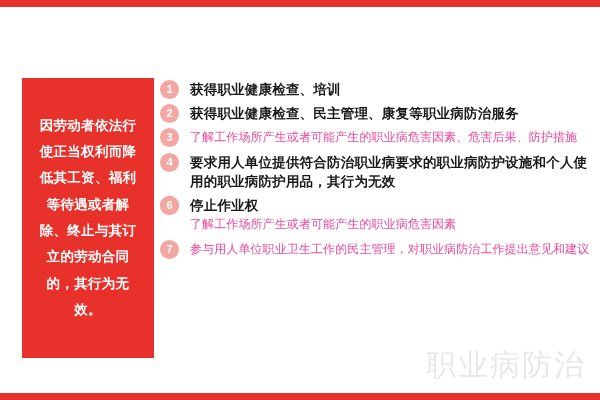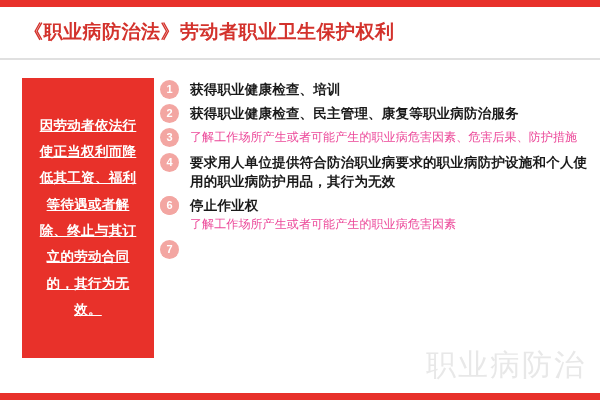--- a/index.html
+++ b/index.html
@@ -67,21 +67,20 @@
     justify-content: center;
     box-sizing: border-box;
     padding: 8px 12px;
   }
   .left-panel-text {
     font-size: 13.5px;
     line-height: 1.95;
     font-weight: bold;
     text-align: center;
     letter-spacing: 0.3px;
-    text-decoration: underline;
   }
   
   .list {
     position: absolute;
     left: 160px;
     top: 80px;
     width: 430px;
   }
   .item {
     position: relative;
@@ -141,24 +140,20 @@
     user-select: none;
   }
 </style>
 </head>
 <body>
 
 <div class="page">
 
   <div class="topbar"></div>
 
-  <div class="header">
-    <div class="header-title">《职业病防治法》劳动者职业卫生保护权利</div>
-    <div class="header-rule"></div>
-  </div>
 
   <div class="left-panel">
     <div class="left-panel-text">因劳动者依法行使正当权利而降低其工资、福利等待遇或者解除、终止与其订立的劳动合同的，其行为无效。</div>
   </div>
 
   <div class="list">
 
     <div class="item">
       <div class="num">1</div>
       <div class="item-title">获得职业健康检查、培训</div>
@@ -184,20 +179,21 @@
     </div>
 
     <div class="item">
       <div class="num">6</div>
       <div class="item-title">停止作业权</div>
       <div class="item-desc">了解工作场所产生或者可能产生的职业病危害因素</div>
     </div>
 
     <div class="item">
       <div class="num">7</div>
+      <div class="item-desc">参与用人单位职业卫生工作的民主管理，对职业病防治工作提出意见和建议</div>
     </div>
 
   </div>
 
   <div class="watermark">职业病防治</div>
 
   <div class="bottombar"></div>
 
 </div>
 

